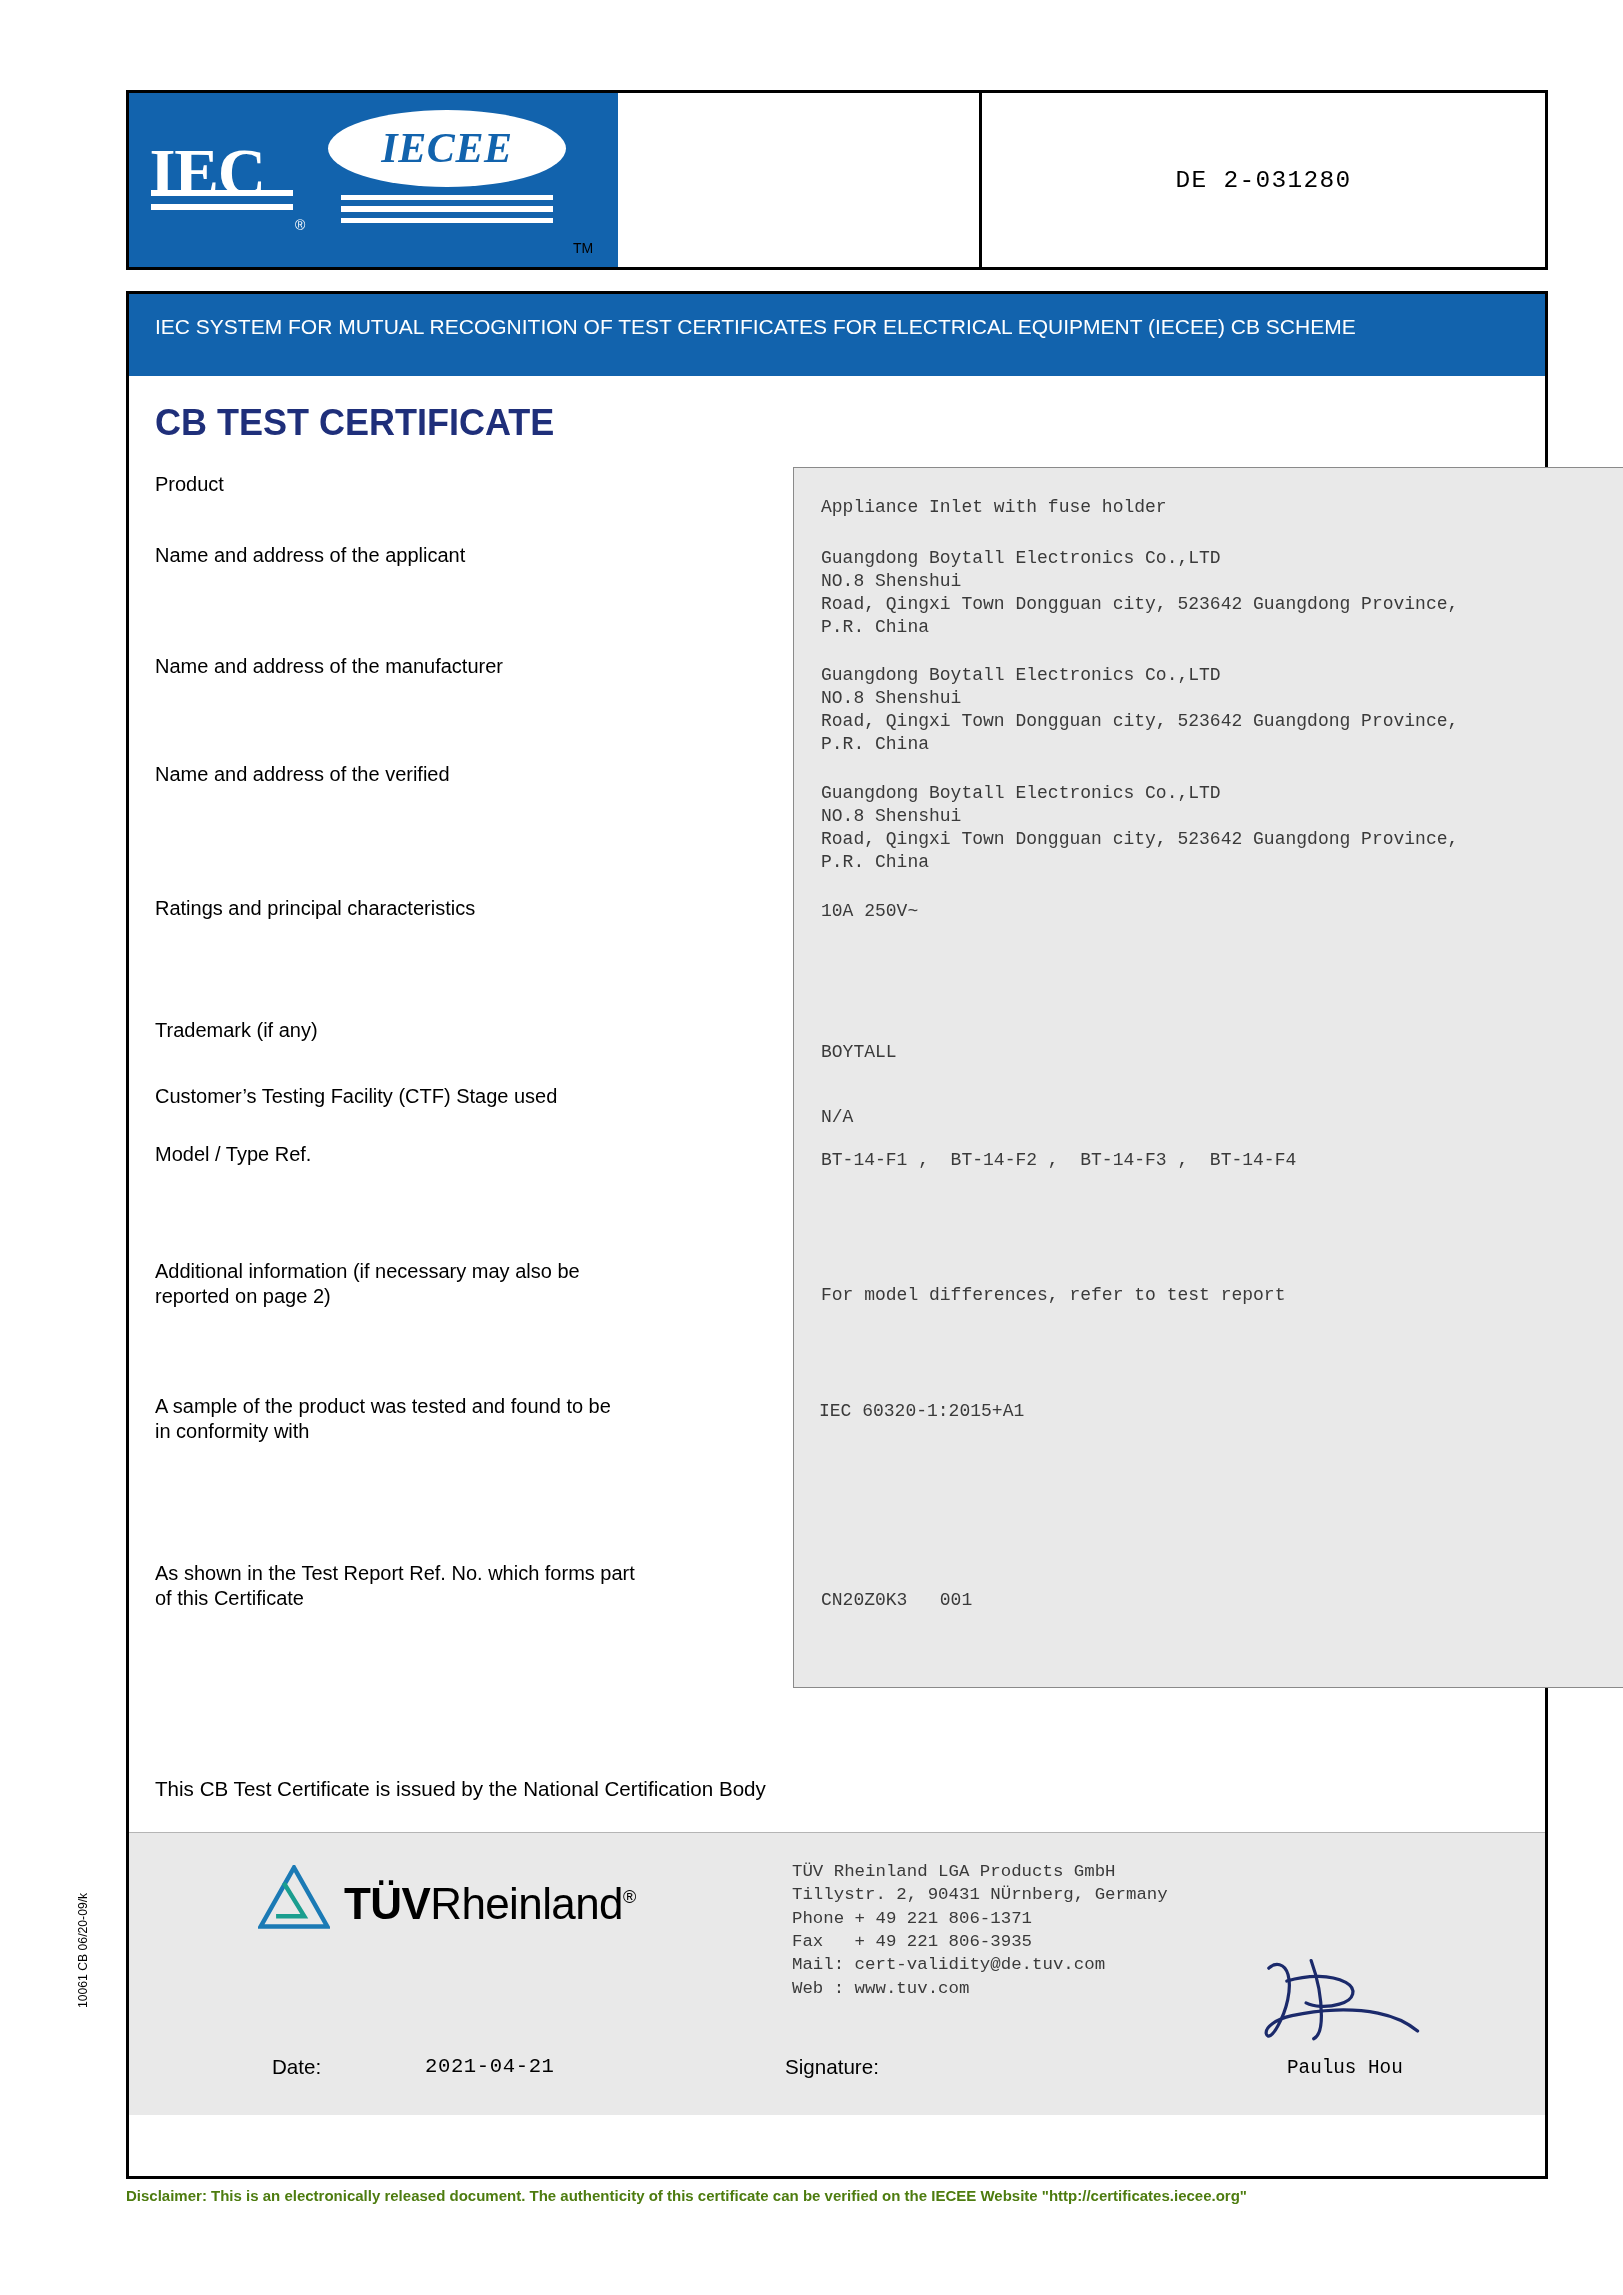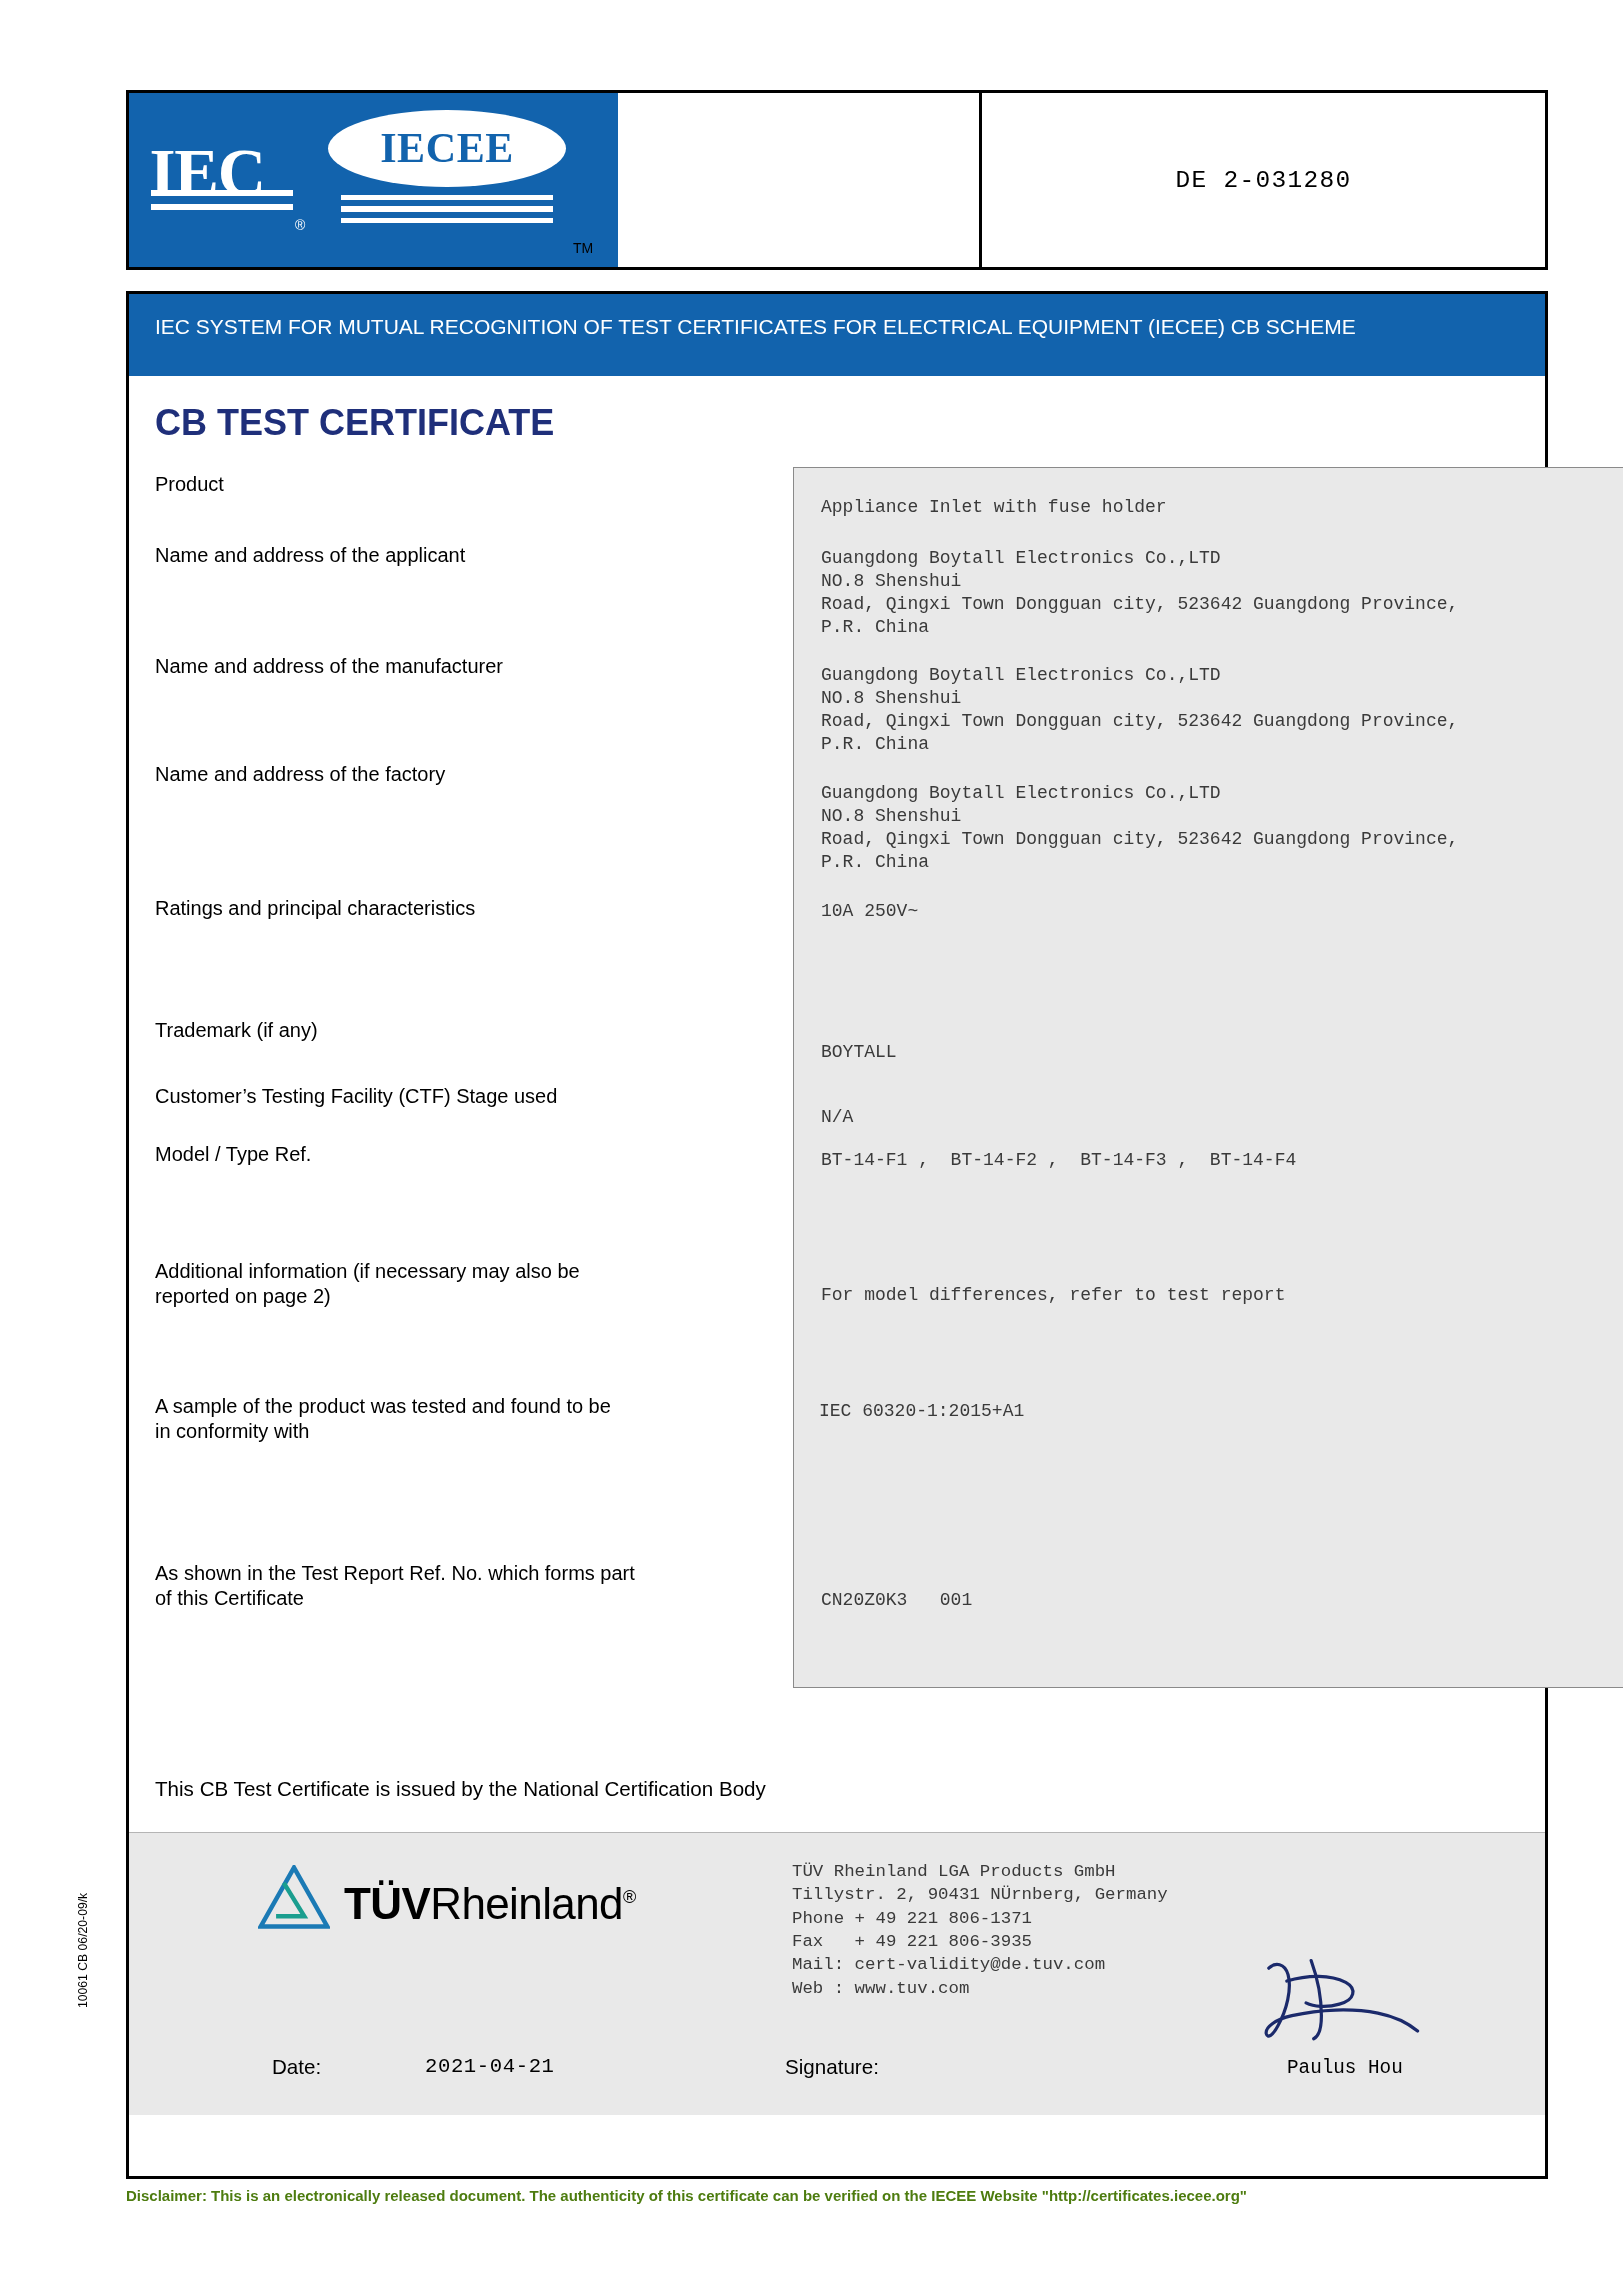--- a/index.html
+++ b/index.html
@@ -91,20 +91,21 @@
     background: #fff;
     border-radius: 50%/50%;
     display: flex;
     align-items: center;
     justify-content: center;
   }
   .iecee-text {
     color: #1263ad;
     font-family: "Liberation Serif", serif;
     font-weight: bold;
+    font-style: italic;
     font-size: 42px;
     letter-spacing: 0.6px;
   }
   .iecee-lines {
     position: absolute;
     left: 212px;
     top: 102px;
     width: 212px;
   }
   .iecee-lines div {
@@ -363,21 +364,21 @@
     <div class="scheme-band">IEC SYSTEM FOR MUTUAL RECOGNITION OF TEST CERTIFICATES FOR ELECTRICAL EQUIPMENT (IECEE) CB SCHEME</div>
 
     <div class="cb-title">CB TEST CERTIFICATE</div>
 
     <div class="fields">
 
       <div class="labels">
         <div class="label" style="top:11.6px;">Product</div>
         <div class="label" style="top:82px;">Name and address of the applicant</div>
         <div class="label" style="top:193px;">Name and address of the manufacturer</div>
-        <div class="label" style="top:301px;">Name and address of the factory</div>
+        <div class="label" style="top:301px;">Name and address of the verified</div>
         <div class="label" style="top:435px;">Ratings and principal characteristics</div>
         <div class="label" style="top:557px;">Trademark (if any)</div>
         <div class="label" style="top:623px;width:508px;">Customer’s Testing Facility (CTF) Stage used</div>
         <div class="label" style="top:681px;">Model / Type Ref.</div>
         <div class="label" style="top:798px;width:476px;">Additional information (if necessary may also be reported on page 2)</div>
         <div class="label" style="top:933px;width:476px;">A sample of the product was tested and found to be in conformity with</div>
         <div class="label" style="top:1100px;width:489px;">As shown in the Test Report Ref. No. which forms part of this Certificate</div>
       </div>
 
       <div class="valuebox">

